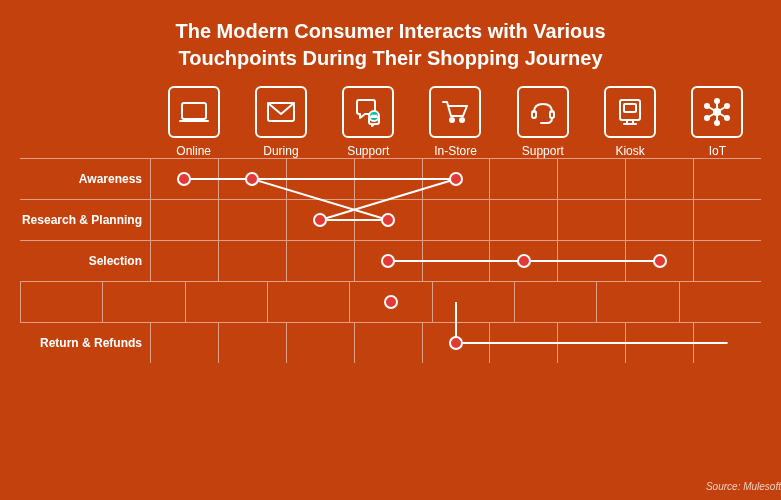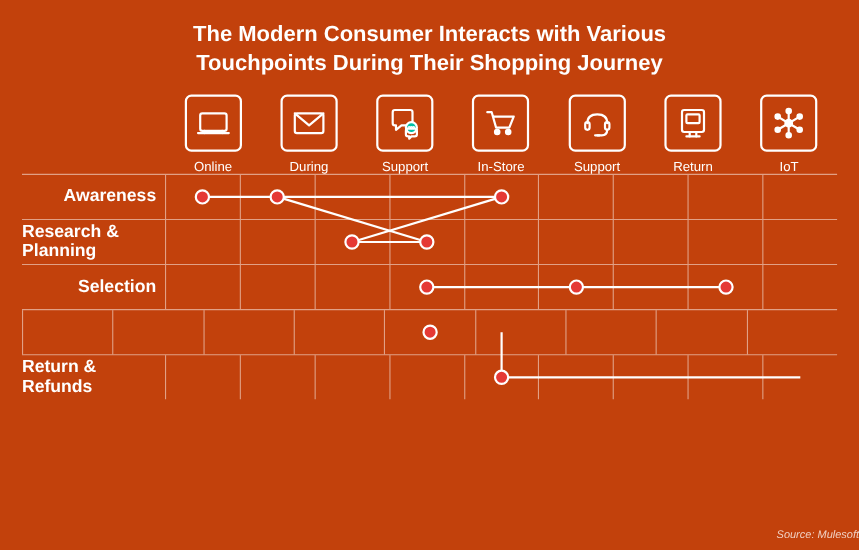--- a/index.html
+++ b/index.html
@@ -80,24 +80,24 @@
       border-top: 1px solid rgba(255,255,255,0.5);
     }
     .grid-row:last-child {
       border-bottom: 1px solid rgba(255,255,255,0.5);
     }
     .row-label {
       width: 130px;
       min-width: 130px;
       flex-shrink: 0;
       color: white;
-      font-size: 16px;
+      font-size: 12px;
       font-weight: 600;
       padding: 0 8px 0 0;
-      text-align: left;
+      text-align: center;
       height: 40px;
       display: flex;
       align-items: center;
       justify-content: flex-end;
     }
     .grid-cell {
       flex: 1;
       height: 40px;
       border-left: 1px solid rgba(255,255,255,0.5);
       position: relative;
@@ -211,21 +211,21 @@
       <div class="col-cell">
         <div class="icon-box">
           <svg viewBox="0 0 32 32">
             <rect x="6" y="4" width="20" height="20" rx="2"></rect>
             <rect x="10" y="8" width="12" height="8" rx="1"></rect>
             <line x1="13" y1="24" x2="13" y2="28"></line>
             <line x1="19" y1="24" x2="19" y2="28"></line>
             <line x1="10" y1="28" x2="22" y2="28"></line>
           </svg>
         </div>
-        <div class="col-label">Return</div>
+        <div class="col-label">Kiosk</div>
       </div>
 
 
       <div class="col-cell">
         <div class="icon-box">
           <svg viewBox="0 0 32 32">
             <circle cx="16" cy="16" r="3" fill="white"></circle>
             <circle cx="6" cy="10" r="2" fill="white"></circle>
             <circle cx="26" cy="10" r="2" fill="white"></circle>
             <circle cx="6" cy="22" r="2" fill="white"></circle>

